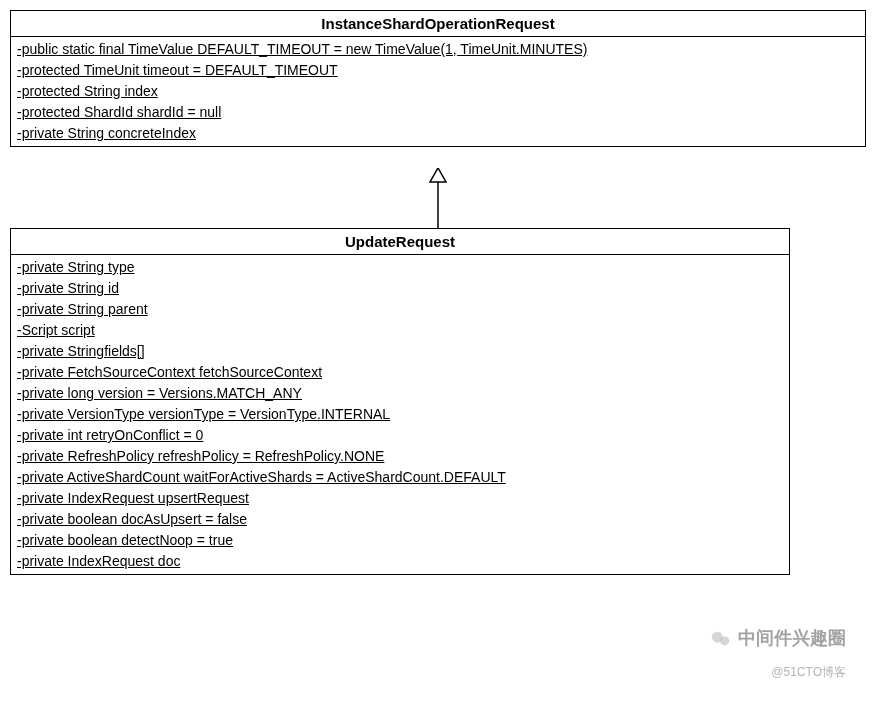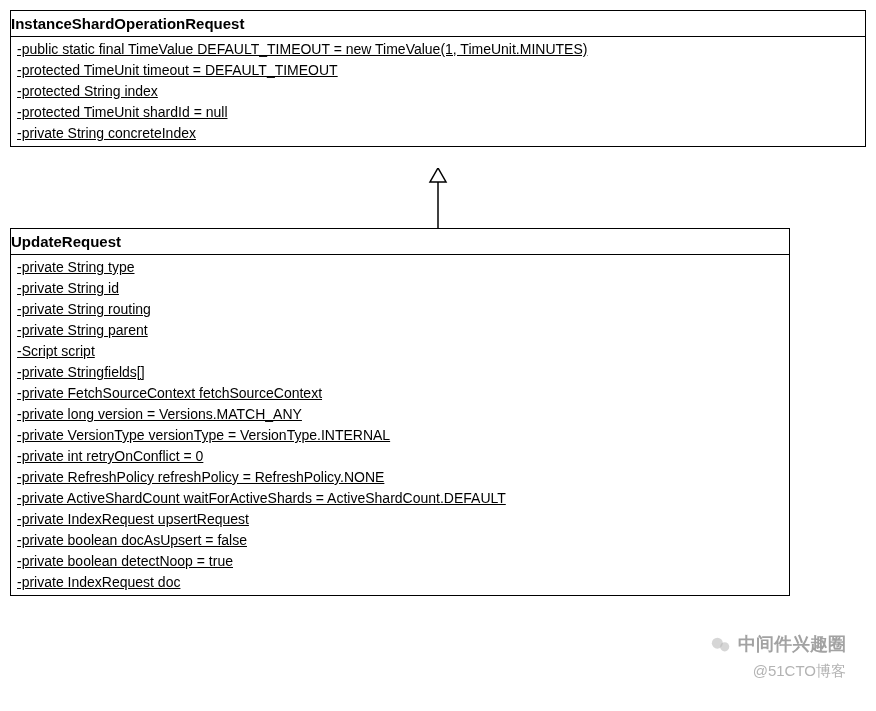--- a/index.html
+++ b/index.html
@@ -13,21 +13,21 @@
       height: 711px;
       box-sizing: border-box;
     }
     .uml-class {
       border: 1.5px solid #000;
       background: #fff;
       box-sizing: border-box;
     }
     .uml-title {
       font-weight: bold;
-      text-align: left;
+      text-align: center;
       padding: 4px 0;
       border-bottom: 1.5px solid #000;
       font-size: 15px;
     }
     .uml-body {
       padding: 2px 6px;
       text-decoration: underline;
     }
     .uml-attr {
       line-height: 1.5;
@@ -64,56 +64,55 @@
     .watermark-main {
       font-size: 18px;
       font-weight: bold;
       color: rgba(100,100,100,0.6);
       display: flex;
       align-items: flex-end;
       justify-content: flex-end;
       gap: 6px;
     }
     .watermark-sub {
-      font-size: 15px;
+      font-size: 12px;
       color: rgba(160,160,160,0.8);
-      margin-top: 6px;
+      margin-top: 14px;
     }
     .wechat-icon {
       display: inline-block;
       width: 22px;
       height: 22px;
       opacity: 0.55;
     }
   </style>
 </head>
 <body>
 
 <div class="uml-class parent-class">
   <div class="uml-title">InstanceShardOperationRequest</div>
   <div class="uml-body">
     <div class="uml-attr">-public static final TimeValue DEFAULT_TIMEOUT = new TimeValue(1, TimeUnit.MINUTES)</div>
     <div class="uml-attr">-protected TimeUnit timeout = DEFAULT_TIMEOUT</div>
     <div class="uml-attr">-protected String index</div>
-    <div class="uml-attr">-protected TimeUnit shardId = null</div>
+    <div class="uml-attr">-protected ShardId shardId = null</div>
     <div class="uml-attr">-private String concreteIndex</div>
   </div>
 </div>
 
 <svg class="connector" viewBox="0 0 20 60">
   <polygon points="10,0 2,14 18,14" fill="#fff" stroke="#000" stroke-width="1.5"></polygon>
   <line x1="10" y1="14" x2="10" y2="60" stroke="#000" stroke-width="1.5"></line>
 </svg>
 
 <div class="uml-class child-class">
   <div class="uml-title">UpdateRequest</div>
   <div class="uml-body">
     <div class="uml-attr">-private String type</div>
     <div class="uml-attr">-private String id</div>
-    <div class="uml-attr">-private String routing</div>
     <div class="uml-attr">-private String parent</div>
     <div class="uml-attr">-Script script</div>
     <div class="uml-attr">-private Stringfields[]</div>
     <div class="uml-attr">-private FetchSourceContext fetchSourceContext</div>
     <div class="uml-attr">-private long version = Versions.MATCH_ANY</div>
     <div class="uml-attr">-private VersionType versionType = VersionType.INTERNAL</div>
     <div class="uml-attr">-private int retryOnConflict = 0</div>
     <div class="uml-attr">-private RefreshPolicy refreshPolicy = RefreshPolicy.NONE</div>
     <div class="uml-attr">-private ActiveShardCount waitForActiveShards = ActiveShardCount.DEFAULT</div>
     <div class="uml-attr">-private IndexRequest upsertRequest</div>

